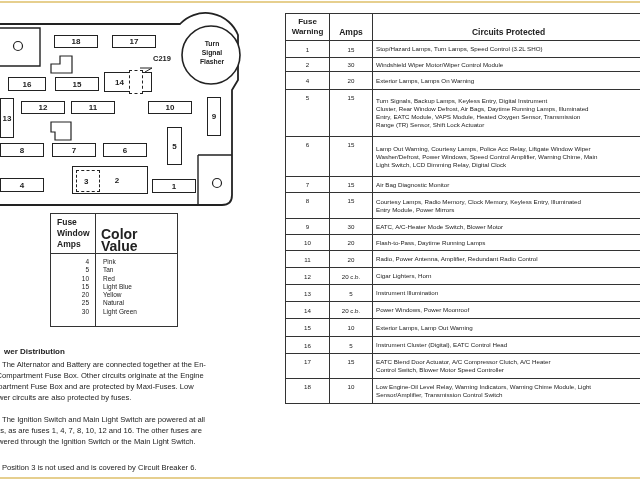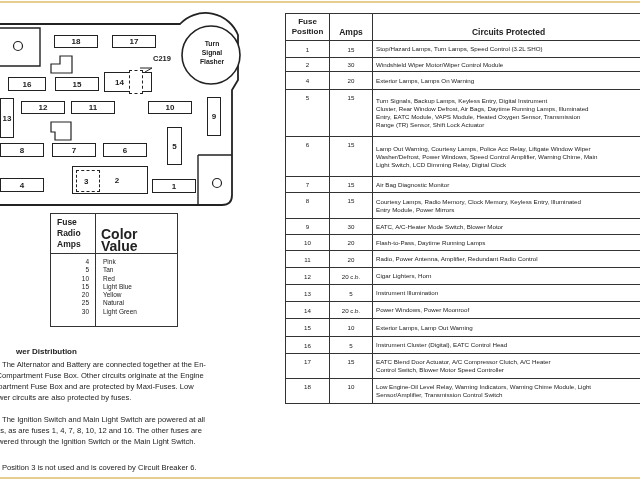--- a/index.html
+++ b/index.html
@@ -108,21 +108,21 @@
   <div class="box" style="left:152px;top:179px;width:44px;height:14px;">
       <span>1</span>
     </div>
 </div>
 
 <div class="ctable">
   <div class="vline"></div>
   <div class="hline"></div>
   <div class="h1">
     <div>Fuse</div>
-    <div>Radio</div>
+    <div>Window</div>
     <div>Amps</div>
   </div>
   <div class="h2">
     <div>Color</div>
     <div>Value</div>
   </div>
   <div class="amps">
     <div>4</div>
     <div>5</div>
     <div>10</div>
@@ -135,21 +135,21 @@
     <div>Pink</div>
     <div>Tan</div>
     <div>Red</div>
     <div>Light Blue</div>
     <div>Yellow</div>
     <div>Natural</div>
     <div>Light Green</div>
   </div>
 </div>
 
-<div class="abs" style="left:16px;top:347px;font-size:8px;font-weight:bold;">wer Distribution</div>
+<div class="abs" style="left:4px;top:347px;font-size:8px;font-weight:bold;">wer Distribution</div>
 <div class="para" style="top:359px;">
   <div style="padding-left:16px;">The Alternator and Battery are connected together at the En-</div>
   <div>ne Compartment Fuse Box. Other circuits originate at the Engine</div>
   <div style="padding-left:6px;">mpartment Fuse Box and are protected by Maxi-Fuses. Low</div>
   <div style="padding-left:12px;">wer circuits are also protected by fuses.</div>
 </div>
 <div class="para" style="top:414px;">
   <div style="padding-left:16px;">The Ignition Switch and Main Light Switch are powered at all</div>
   <div style="padding-left:10px;">es, as are fuses 1, 4, 7, 8, 10, 12 and 16. The other fuses are</div>
   <div style="padding-left:12px;">wered through the Ignition Switch or the Main Light Switch.</div>
@@ -159,21 +159,21 @@
 <table class="main">
   <colgroup>
       <col style="width:44px">
       <col style="width:43px">
       <col>
     </colgroup>
   <thead>
     <tr style="height:27px;">
       <th style="line-height:10px;">
         <div>Fuse</div>
-        <div>Position</div>
+        <div>Warning</div>
       </th>
       <th class="cp">Amps</th>
       <th class="cp">Circuits Protected</th>
     </tr>
   </thead>
   <tbody id="fuse-tbody">
       <tr style="height: 17px;">
         <td class="c" style="vertical-align: middle; padding-top: 0px;">1</td>
         <td class="c" style="vertical-align: middle; padding-top: 0px;">15</td>
         <td class="txt" style="vertical-align: middle;">

